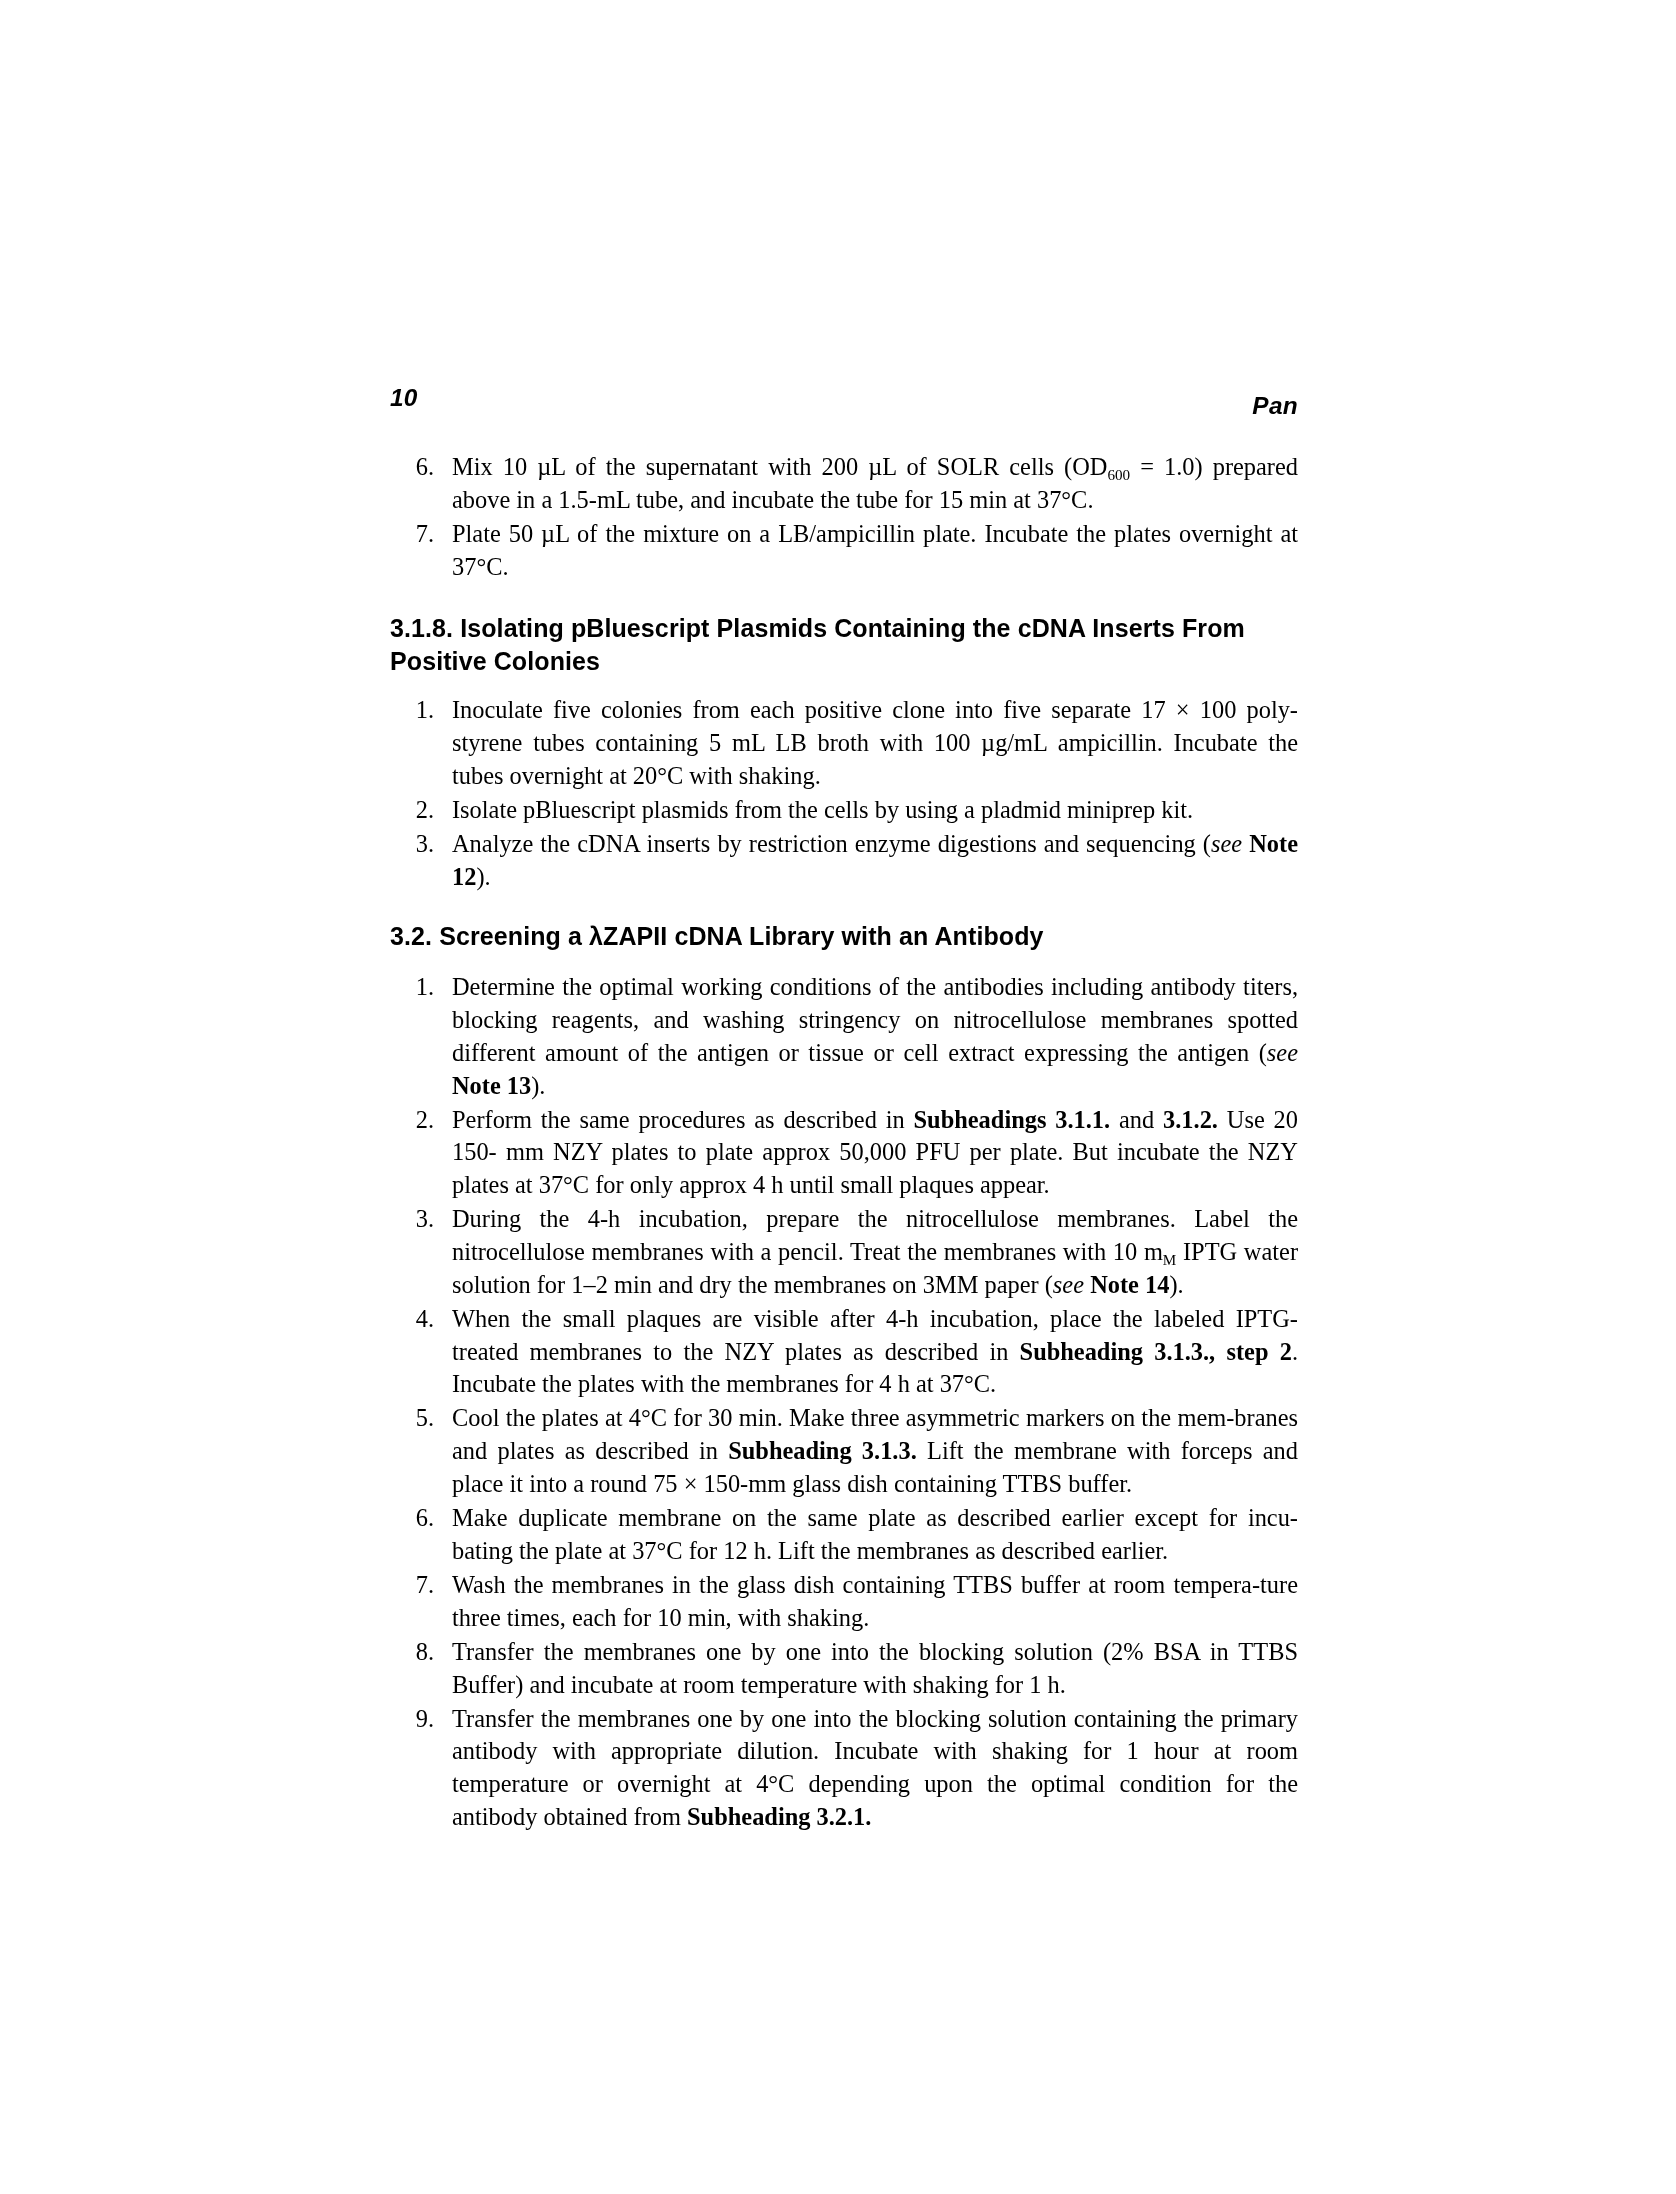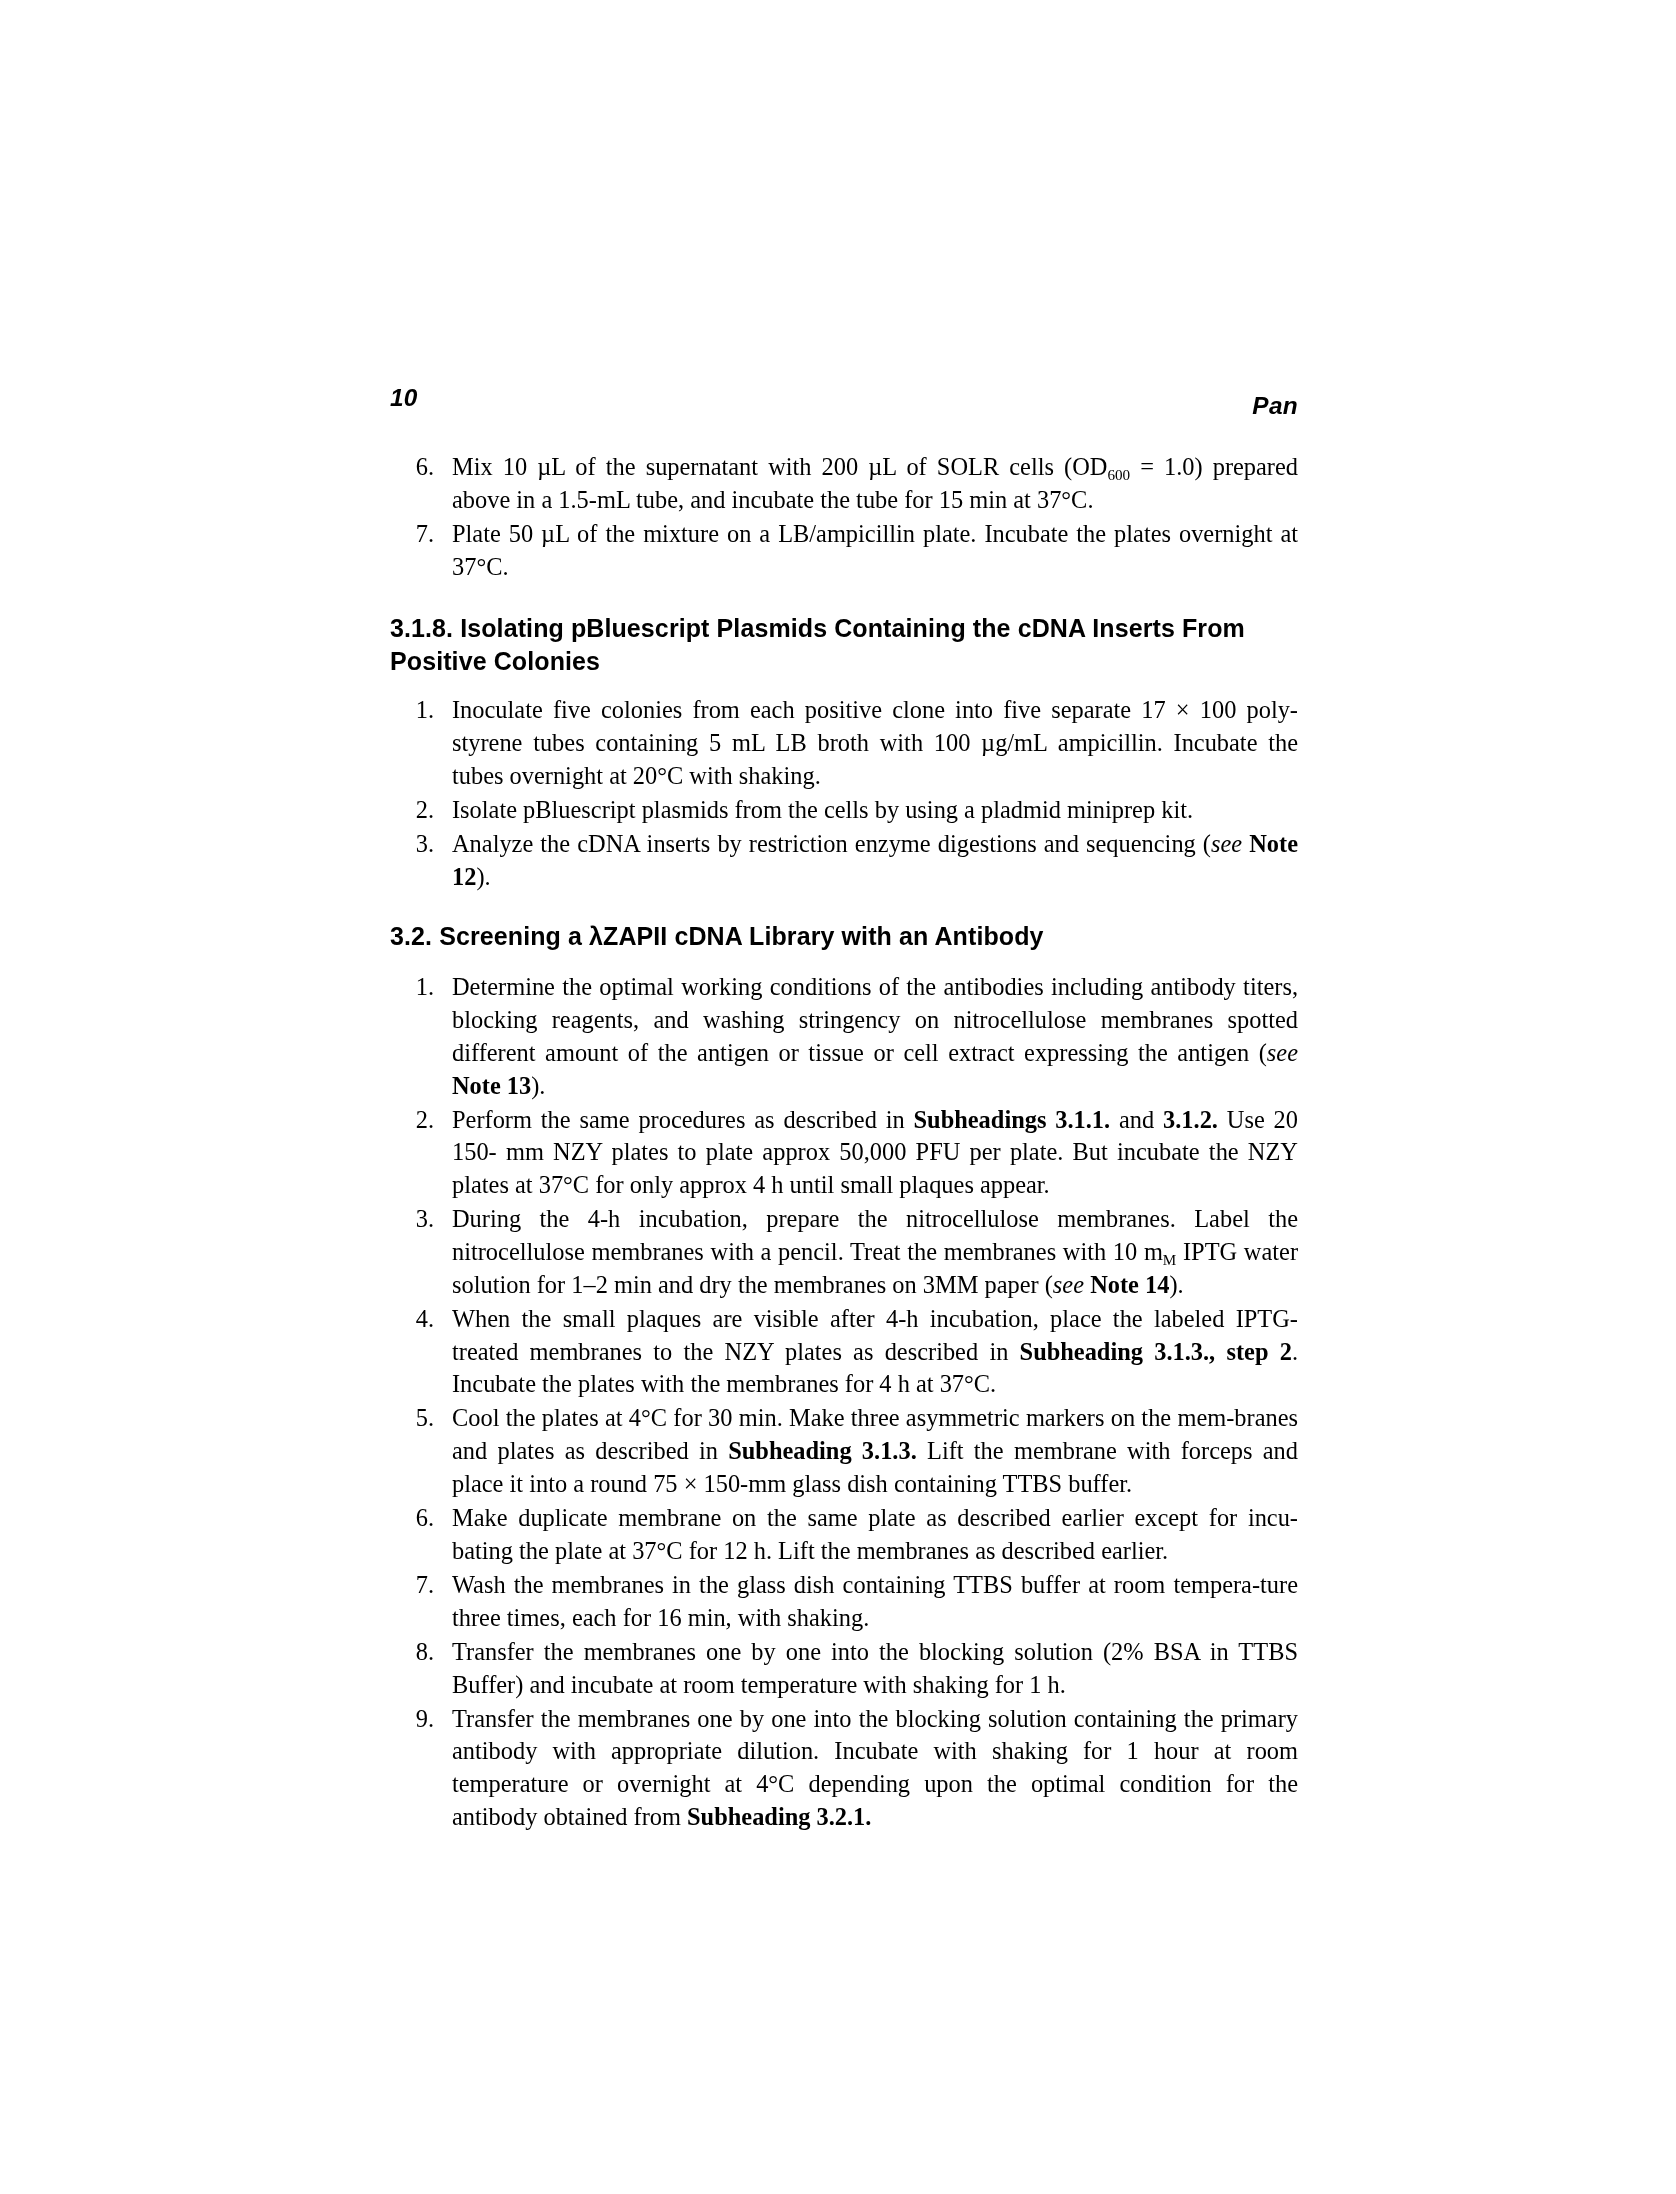--- a/index.html
+++ b/index.html
@@ -164,21 +164,21 @@
           <li>
             <span class="num">5.</span>
             <span class="txt">Cool the plates at 4°C for 30 min. Make three asymmetric markers on the mem-branes and plates as described in <span class="b">Subheading 3.1.3.</span> Lift the membrane with forceps and place it into a round 75 × 150-mm glass dish containing TTBS buffer.</span>
           </li>
           <li>
             <span class="num">6.</span>
             <span class="txt">Make duplicate membrane on the same plate as described earlier except for incu-bating the plate at 37°C for 12 h. Lift the membranes as described earlier.</span>
           </li>
           <li>
             <span class="num">7.</span>
-            <span class="txt">Wash the membranes in the glass dish containing TTBS buffer at room tempera-ture three times, each for 16 min, with shaking.</span>
+            <span class="txt">Wash the membranes in the glass dish containing TTBS buffer at room tempera-ture three times, each for 10 min, with shaking.</span>
           </li>
           <li>
             <span class="num">8.</span>
             <span class="txt">Transfer the membranes one by one into the blocking solution (2% BSA in TTBS Buffer) and incubate at room temperature with shaking for 1 h.</span>
           </li>
           <li>
             <span class="num">9.</span>
             <span class="txt">Transfer the membranes one by one into the blocking solution containing the primary antibody with appropriate dilution. Incubate with shaking for 1 hour at room temperature or overnight at 4°C depending upon the optimal condition for the antibody obtained from <span class="b">Subheading 3.2.1.</span></span>
           </li>
         </ol>

